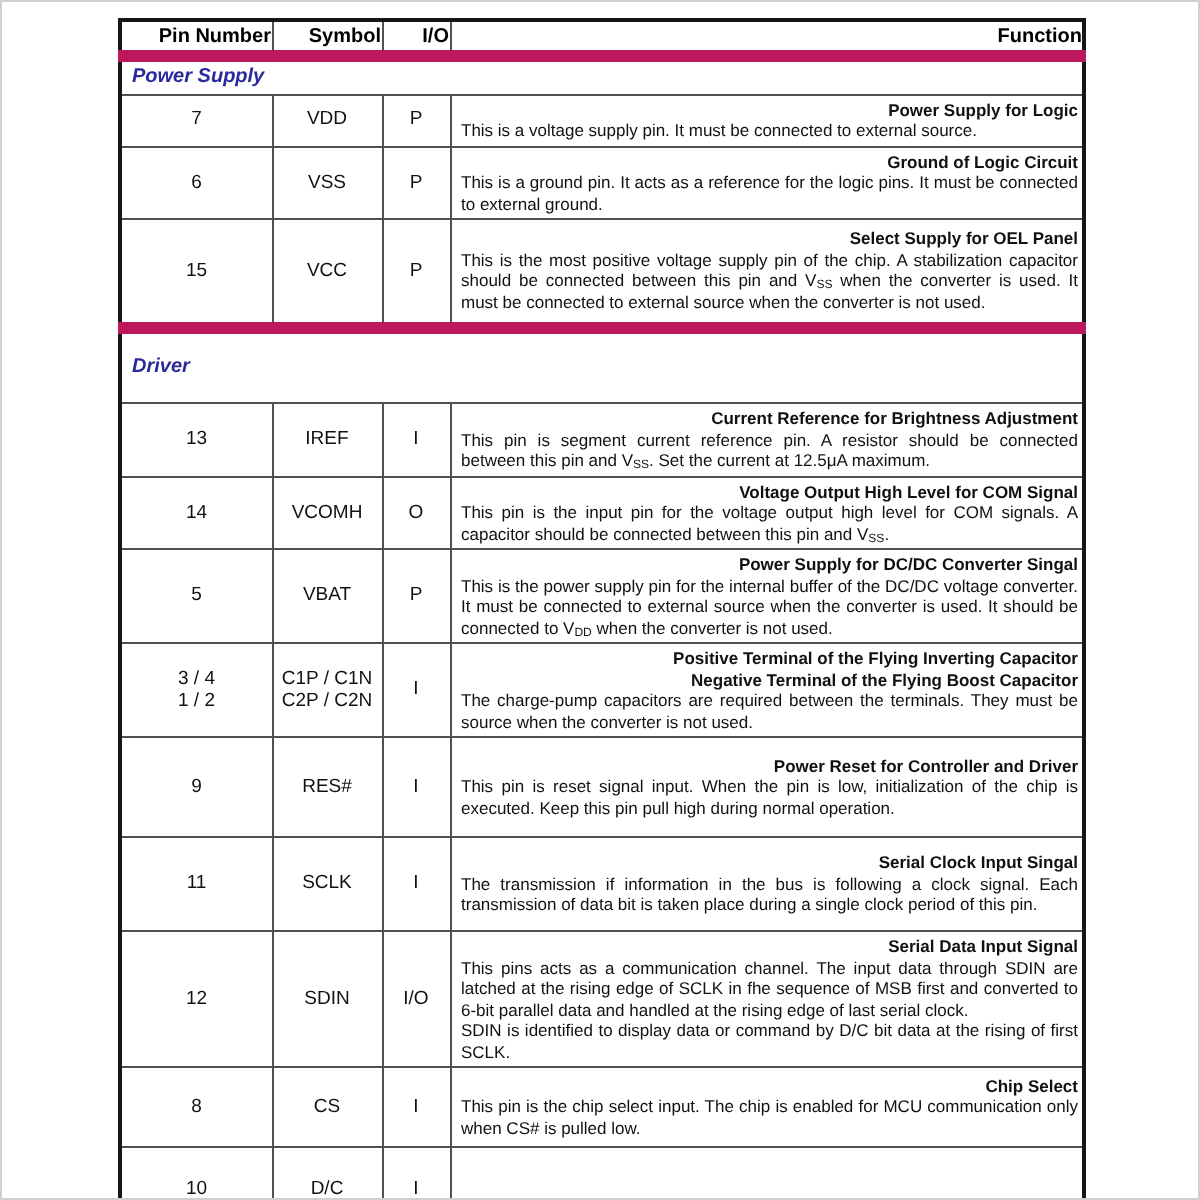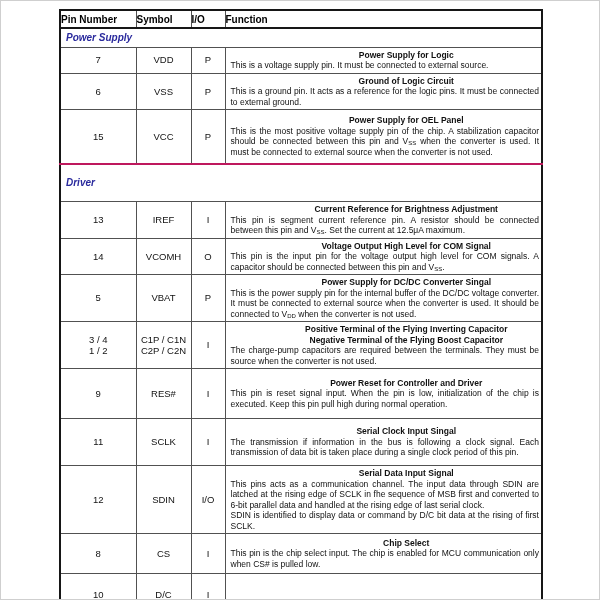--- a/index.html
+++ b/index.html
@@ -24,26 +24,26 @@
     border: 1px solid #515151;
     vertical-align: middle;
     overflow: hidden;
     padding: 0;
   }
   .pin-table thead th {
     height: 18px;
     font-size: 10px;
     font-weight: bold;
     color: #000;
-    text-align: left;
+    text-align: right;
     border-bottom: 2px solid #161616;
     background: #fff;
   }
   tr.section-row td {
-    border-top: 2px solid #be185d;
+    border-top: 6px solid #be185d;
     font-weight: bold;
     font-style: italic;
     font-size: 10px;
     padding-left: 5px;
     background: #fff;
     margin-left: 40px;
   }
   td.c-pin, td.c-sym, td.c-io {
     text-align: center;
     font-size: 9.5px;
@@ -52,21 +52,21 @@
     line-height: 11.5px;
   }
   td.c-fn {
     padding: 2px 2px 2px 2px;
     font-size: 8.5px;
     color: #111;
   }
   .fn-title {
     font-weight: bold;
     line-height: 10.5px;
-    text-align: center;
+    text-align: right;
     margin-left: 46px;
   }
   .fn-body {
     line-height: 10.5px;
     text-align: justify;
     padding-left: 3px;
   }
   .c-fn sub {
     font-size: 6px;
     line-height: 0;
@@ -111,21 +111,21 @@
         <td class="c-fn">
           <div class="fn-title">Ground of Logic Circuit</div>
           <div class="fn-body">This is a ground pin.  It acts as a reference for the logic pins.  It must be connected to external ground.</div>
         </td>
       </tr>
       <tr style="height: 54px;">
         <td class="c-pin">15</td>
         <td class="c-sym">VCC</td>
         <td class="c-io">P</td>
         <td class="c-fn">
-          <div class="fn-title">Power Supply for OEL Panel</div>
+          <div class="fn-title">Select Supply for OEL Panel</div>
           <div class="fn-body">This is the most positive voltage supply pin of the chip.  A stabilization capacitor should be connected between this pin and V<sub>SS</sub> when the converter is used.  It must be connected to external source when the converter is not used.</div>
         </td>
       </tr>
       <tr class="section-row">
         <td colspan="4" style="height:38px;color:#2a2a9d">Driver</td>
       </tr>
       <tr style="height: 28px;">
         <td class="c-pin">13</td>
         <td class="c-sym">IREF</td>
         <td class="c-io">I</td>

